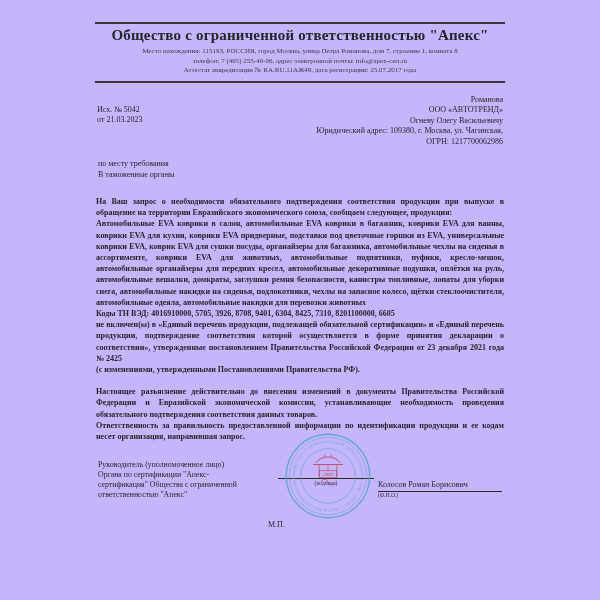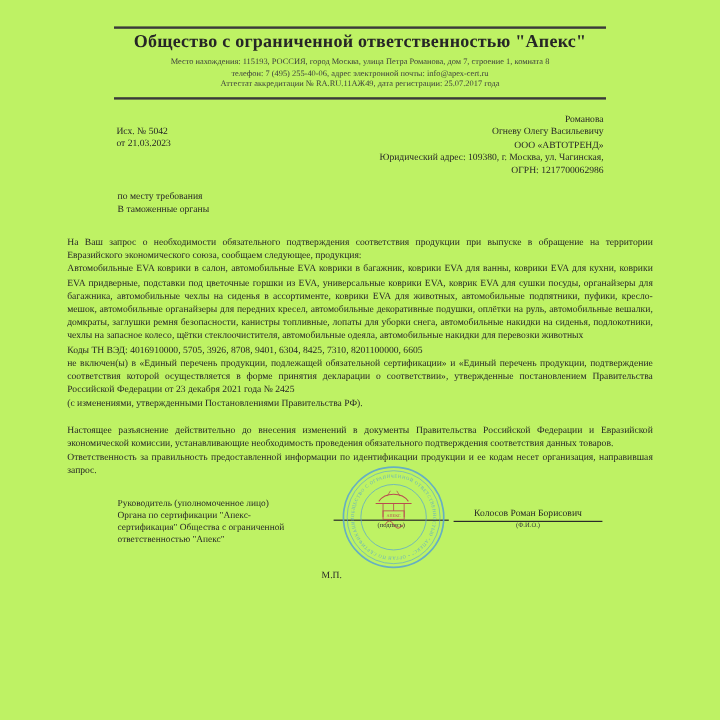--- a/index.html
+++ b/index.html
@@ -1,19 +1,19 @@
 <!DOCTYPE html>
 <html><head>
 <meta charset="utf-8">
 <style>
   html,body{margin:0;padding:0;background:#e8e8e8;}
   .page{
     position:relative;
     width:600px;height:600px;
-    background:#bef264;
+    background:#c4b5fd;
     font-family:"Liberation Serif","DejaVu Serif",serif;
     color:#262626;
     overflow:hidden;
     box-sizing:border-box;
   }
   
   .header-box{
     margin:22px 95px 0;
     text-align:center;
     border-top:2px solid #3a3a3a;
@@ -47,24 +47,25 @@
     letter-spacing:.4px;
     margin-top:17px;
   }
   .recipient-note{
     margin:12px 0 0 98px;
     font-size:8px;
     line-height:10.5px;
   }
   
   .body-text{
-    margin:16px 56px 0;
+    margin:16px 96px 0;
     font-size:8px;
     line-height:11.2px;
     text-align:justify;
+    font-weight:bold;
   }
   .body-text p{margin:0;}
   .body-text p.spaced{margin-top:11px;}
   
   .sig-area{
     position:relative;
     margin:14px 98px 0;
     height:110px;
   }
   .sig-left{
@@ -75,22 +76,21 @@
   }
   .sig-line-left{
     position:absolute;left:180px;top:22px;
     width:96px;border-top:1.2px solid #2a2a2a;
   }
   .sig-caption-left{
     position:absolute;left:180px;top:24px;width:96px;
     text-align:center;font-size:5.5px;color:#333;
   }
   .sig-right{
-    position:absolute;left:280px;top:12px;width:124px;
-    text-align:center;
+    position:absolute;left:280px;top:24px;width:124px;
   }
   .sig-name{font-size:8px;}
   .sig-line-right{border-top:1.2px solid #2a2a2a;margin-top:2px;}
   .sig-caption-right{font-size:5.5px;color:#333;}
   .seal-note{
     position:absolute;left:170px;top:64px;width:96px;
     text-align:left;font-size:8px;
   }
   
   .stamp{
@@ -112,22 +112,22 @@
     <div class="header-small">Аттестат аккредитации № RA.RU.11АЖ49, дата регистрации: 25.07.2017 года</div>
   </div>
 
   <div class="ref-row">
     <div class="ref-left">
       <div>Исх. № 5042</div>
       <div>от 21.03.2023</div>
     </div>
     <div class="addressee">
       <div>Романова</div>
+      <div>ООО «АВТОТРЕНД»</div>
       <div>Огневу Олегу Васильевичу</div>
-      <div>ООО «АВТОТРЕНД»</div>
       <div>Юридический адрес: 109380, г. Москва, ул. Чагинская,</div>
       <div>ОГРН: 1217700062986</div>
     </div>
   </div>
 
 
   <div class="recipient-note">
     <div>по месту требования</div>
     <div>В таможенные органы</div>
   </div>

